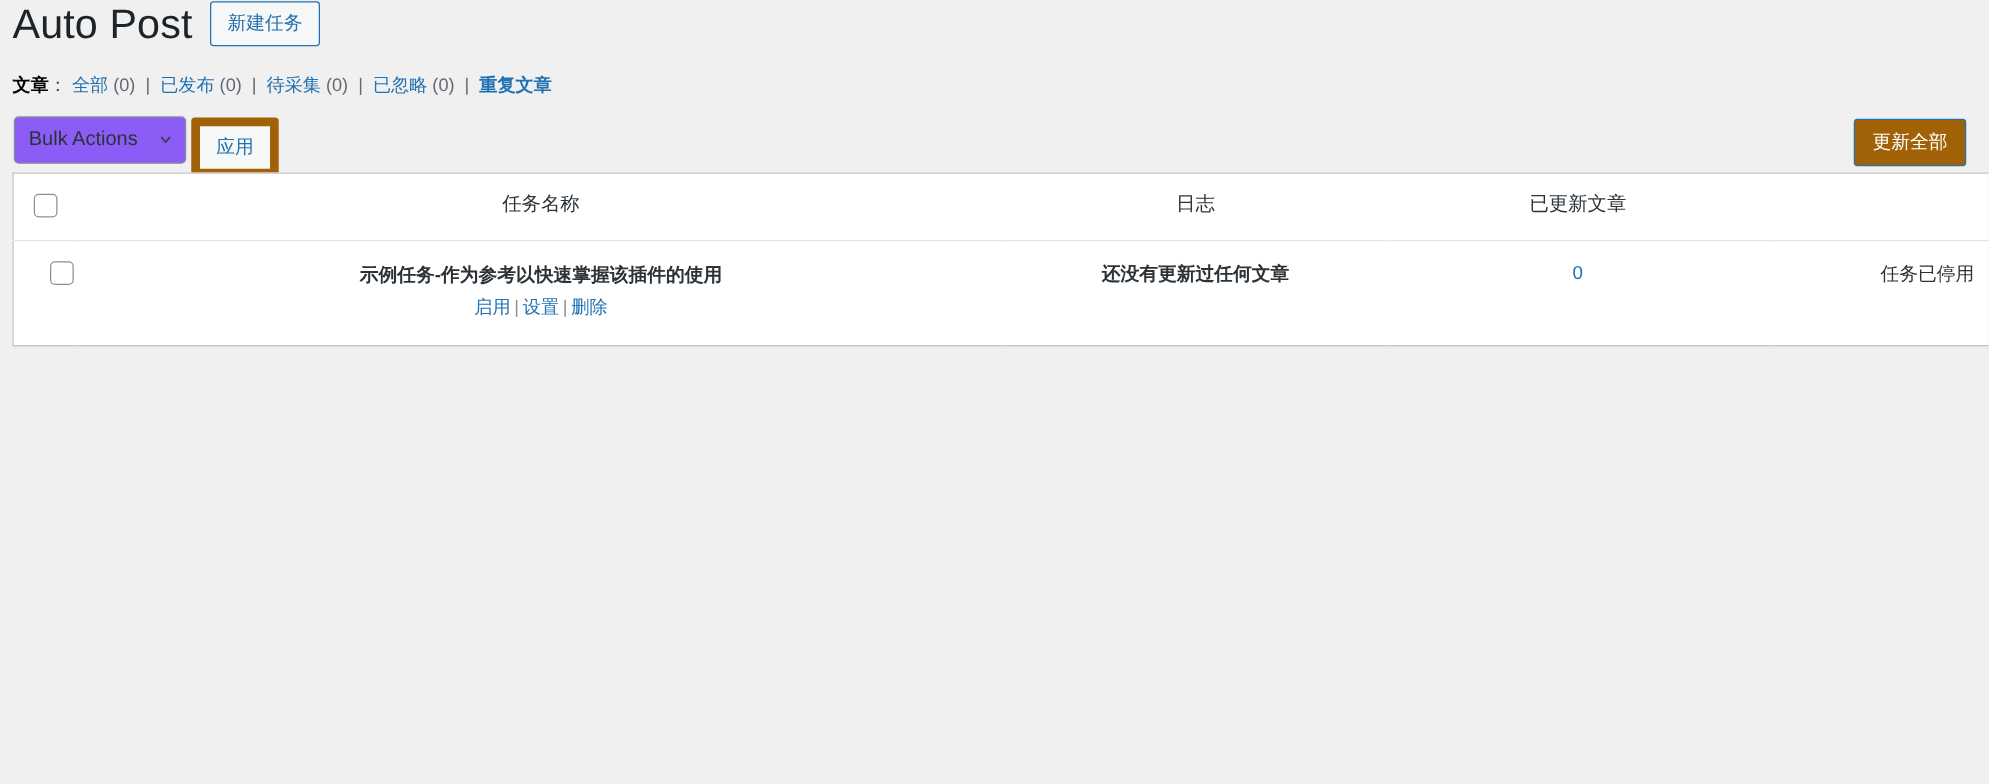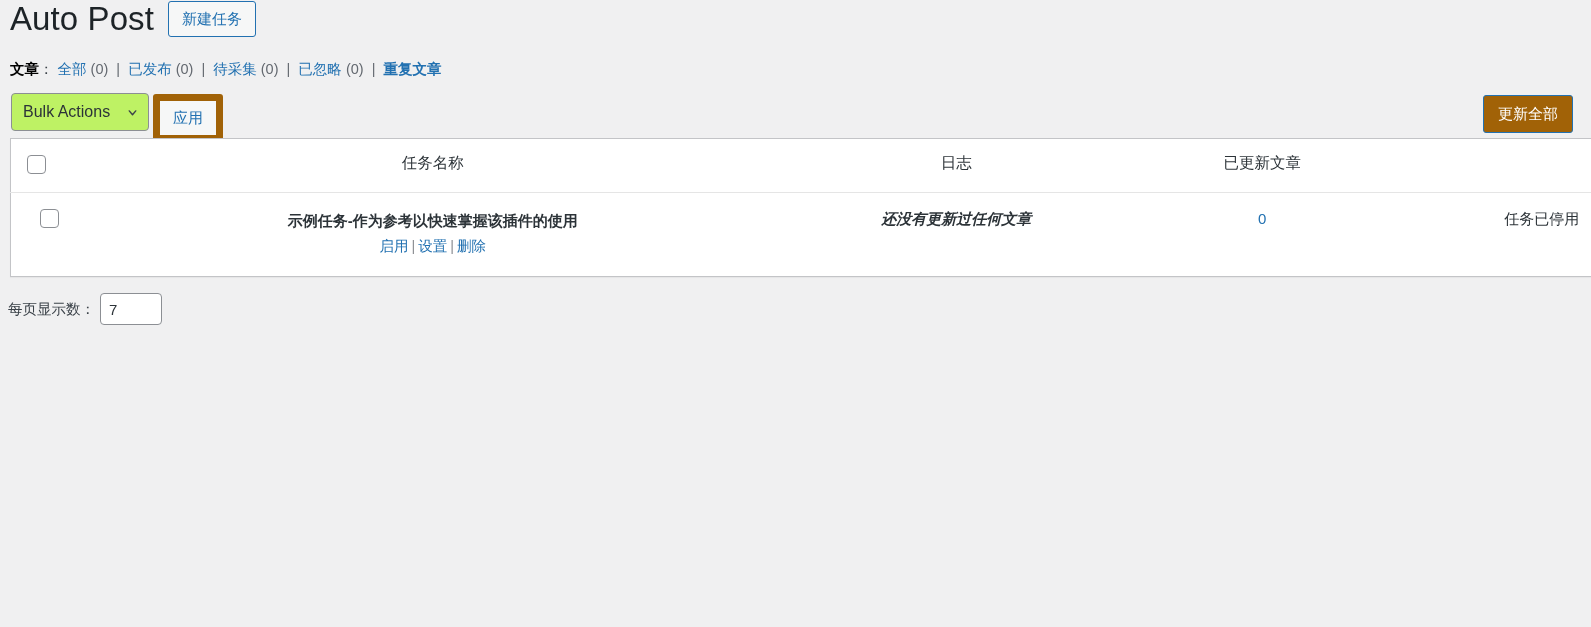--- a/index.html
+++ b/index.html
@@ -96,21 +96,21 @@
     left: 11px;
     top: 0;
     display: flex;
     align-items: center;
     justify-content: space-between;
     gap: 10px;
     width: 138px;
     height: 38px;
     box-sizing: border-box;
     padding: 0 9px 0 11px;
-    background: #bef264;
+    background: #8b5cf6;
     border: 1px solid #8c8f94;
     border-radius: 4px;
     font-size: 16px;
     color: #2c3338;
     cursor: pointer;
     box-shadow: 0 0 0 transparent;
   }
   .bulk-select .chev {
     display: inline-block;
     width: 13px;
@@ -217,21 +217,21 @@
     color: #646970;
     line-height: 1.5;
   }
   .row-actions a {
     color: #2271b1;
     text-decoration: none;
     cursor: pointer;
   }
   .row-actions .sep { padding: 0 3px; color: #8c8f94; }
 
-  .log-cell { font-weight: 700; font-size: 15px; font-style: italic; }
+  .log-cell { font-weight: 700; font-size: 15px; }
   .count-cell a {
     color: #2271b1;
     text-decoration: none;
     font-size: 15px;
     cursor: pointer;
   }
   .state-cell { font-size: 15px; color: #2c3338; }
 
   
   .perpage {
@@ -330,18 +330,14 @@
         </td>
         <td class="log-cell">还没有更新过任何文章</td>
         <td class="count-cell">
           <a>0</a>
         </td>
         <td class="state-cell">任务已停用</td>
       </tr>
     </tbody>
   </table>
 
-  <div class="perpage">
-    <span>每页显示数：</span>
-    <input class="perpage-input" type="text" value="7" style="">
-  </div>
 
 </div>
 
 </body></html>

